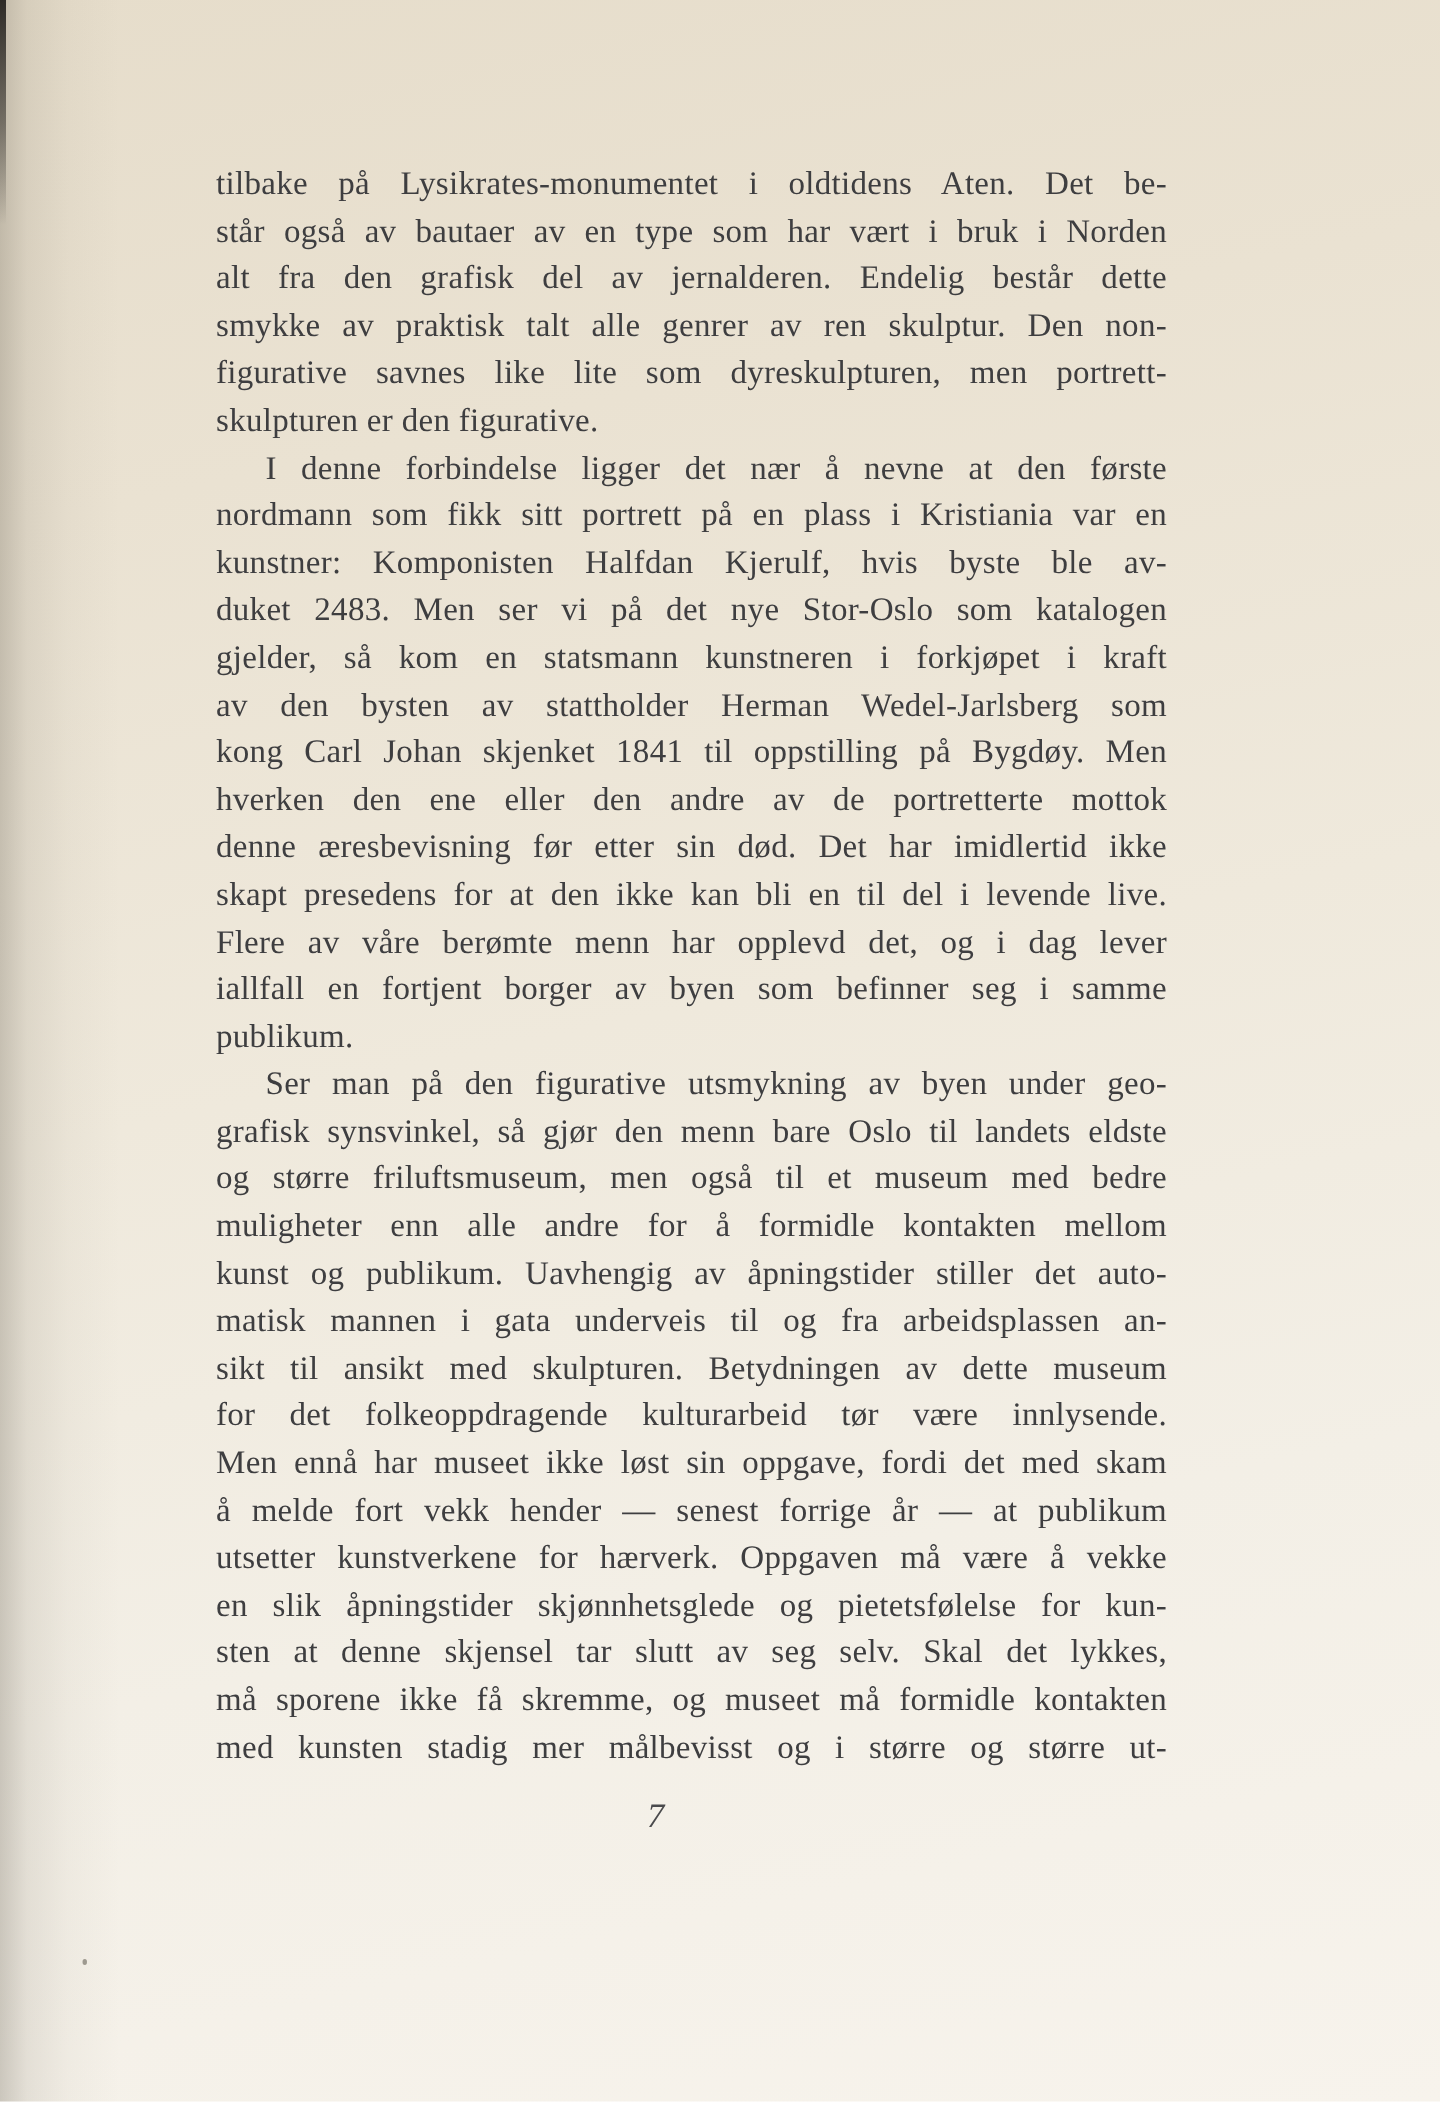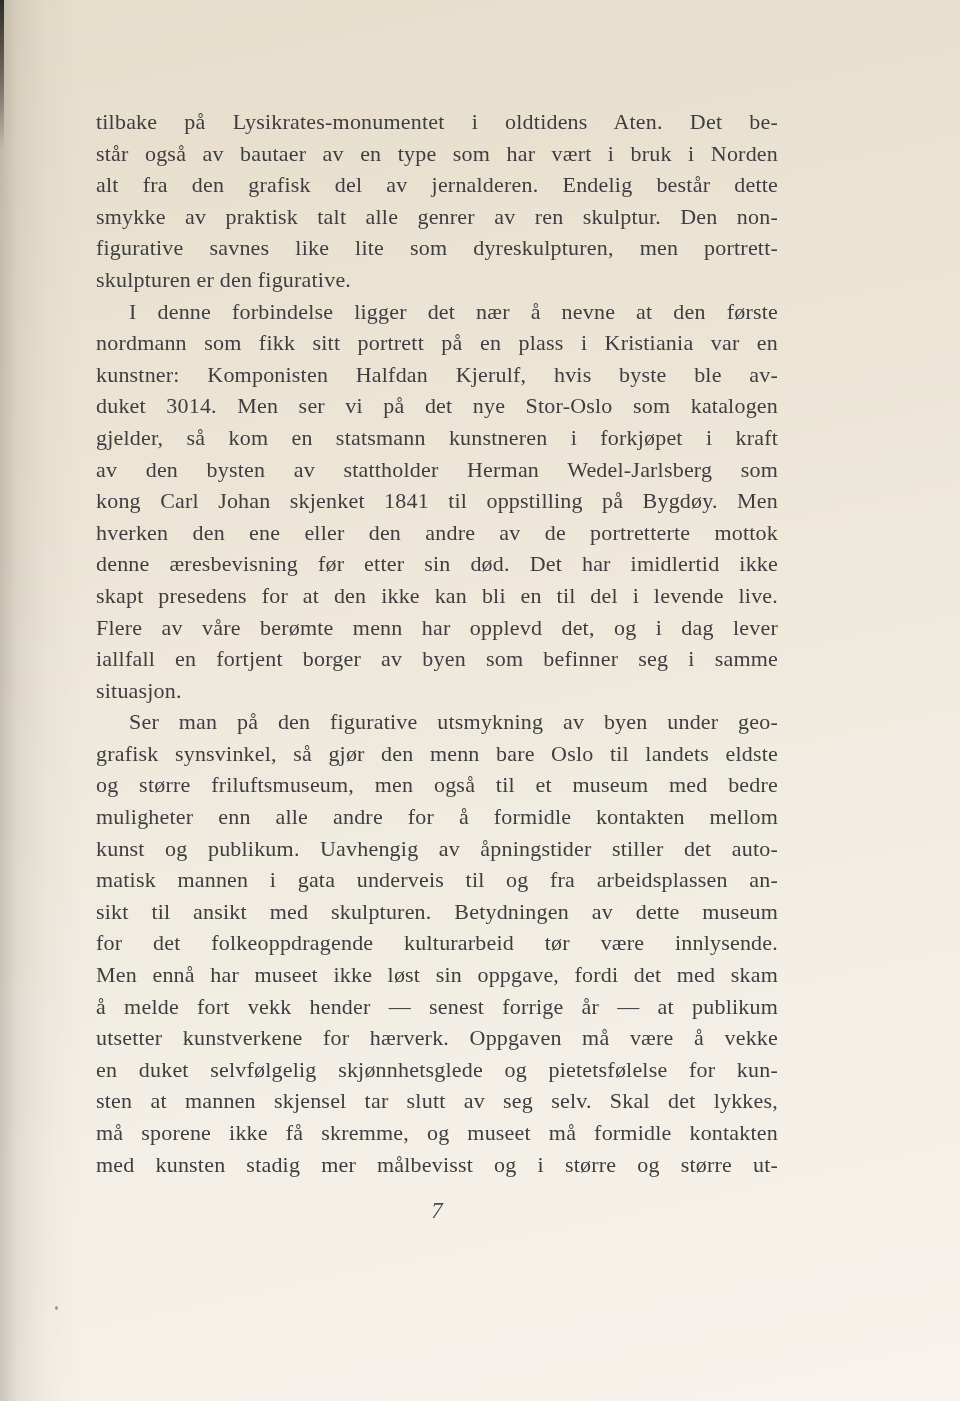--- a/index.html
+++ b/index.html
@@ -36,20 +36,21 @@
     width: 682px;
     font-size: 22px;
     line-height: 31.6px;
     color: #3e3e40;
     letter-spacing: 0.2px;
   }
   .text-block .line {
     text-align: justify;
     text-align-last: justify;
     white-space: normal;
+    margin-left: 48px;
   }
   .text-block .line.indent {
     text-indent: 33px;
   }
   .text-block .line.no-justify {
     text-align-last: left;
   }
   .page-number {
     position: absolute;
     left: 96px;
@@ -78,41 +79,41 @@
   <div class="text-block">
       <div class="line">tilbake på Lysikrates-monumentet i oldtidens Aten. Det be-</div>
       <div class="line">står også av bautaer av en type som har vært i bruk i Norden</div>
       <div class="line">alt fra den grafisk del av jernalderen. Endelig består dette</div>
       <div class="line">smykke av praktisk talt alle genrer av ren skulptur. Den non-</div>
       <div class="line">figurative savnes like lite som dyreskulpturen, men portrett-</div>
       <div class="line no-justify">skulpturen er den figurative.</div>
       <div class="line indent">I denne forbindelse ligger det nær å nevne at den første</div>
       <div class="line">nordmann som fikk sitt portrett på en plass i Kristiania var en</div>
       <div class="line">kunstner: Komponisten Halfdan Kjerulf, hvis byste ble av-</div>
-      <div class="line">duket 3014. Men ser vi på det nye Stor-Oslo som katalogen</div>
+      <div class="line">duket 2483. Men ser vi på det nye Stor-Oslo som katalogen</div>
       <div class="line">gjelder, så kom en statsmann kunstneren i forkjøpet i kraft</div>
       <div class="line">av den bysten av stattholder Herman Wedel-Jarlsberg som</div>
       <div class="line">kong Carl Johan skjenket 1841 til oppstilling på Bygdøy. Men</div>
       <div class="line">hverken den ene eller den andre av de portretterte mottok</div>
       <div class="line">denne æresbevisning før etter sin død. Det har imidlertid ikke</div>
       <div class="line">skapt presedens for at den ikke kan bli en til del i levende live.</div>
       <div class="line">Flere av våre berømte menn har opplevd det, og i dag lever</div>
       <div class="line">iallfall en fortjent borger av byen som befinner seg i samme</div>
-      <div class="line no-justify">situasjon.</div>
+      <div class="line no-justify">publikum.</div>
       <div class="line indent">Ser man på den figurative utsmykning av byen under geo-</div>
       <div class="line">grafisk synsvinkel, så gjør den menn bare Oslo til landets eldste</div>
       <div class="line">og større friluftsmuseum, men også til et museum med bedre</div>
       <div class="line">muligheter enn alle andre for å formidle kontakten mellom</div>
       <div class="line">kunst og publikum. Uavhengig av åpningstider stiller det auto-</div>
       <div class="line">matisk mannen i gata underveis til og fra arbeidsplassen an-</div>
       <div class="line">sikt til ansikt med skulpturen. Betydningen av dette museum</div>
       <div class="line">for det folkeoppdragende kulturarbeid tør være innlysende.</div>
       <div class="line">Men ennå har museet ikke løst sin oppgave, fordi det med skam</div>
       <div class="line">å melde fort vekk hender — senest forrige år — at publikum</div>
       <div class="line">utsetter kunstverkene for hærverk. Oppgaven må være å vekke</div>
-      <div class="line">en duket selvfølgelig skjønnhetsglede og pietetsfølelse for kun-</div>
-      <div class="line">sten at mannen skjensel tar slutt av seg selv. Skal det lykkes,</div>
+      <div class="line">en slik åpningstider skjønnhetsglede og pietetsfølelse for kun-</div>
+      <div class="line">sten at denne skjensel tar slutt av seg selv. Skal det lykkes,</div>
       <div class="line">må sporene ikke få skremme, og museet må formidle kontakten</div>
       <div class="line">med kunsten stadig mer målbevisst og i større og større ut-</div>
     </div>
   <div class="page-number">7</div>
   <div class="speck"></div>
 </div>
 
 </body></html>

